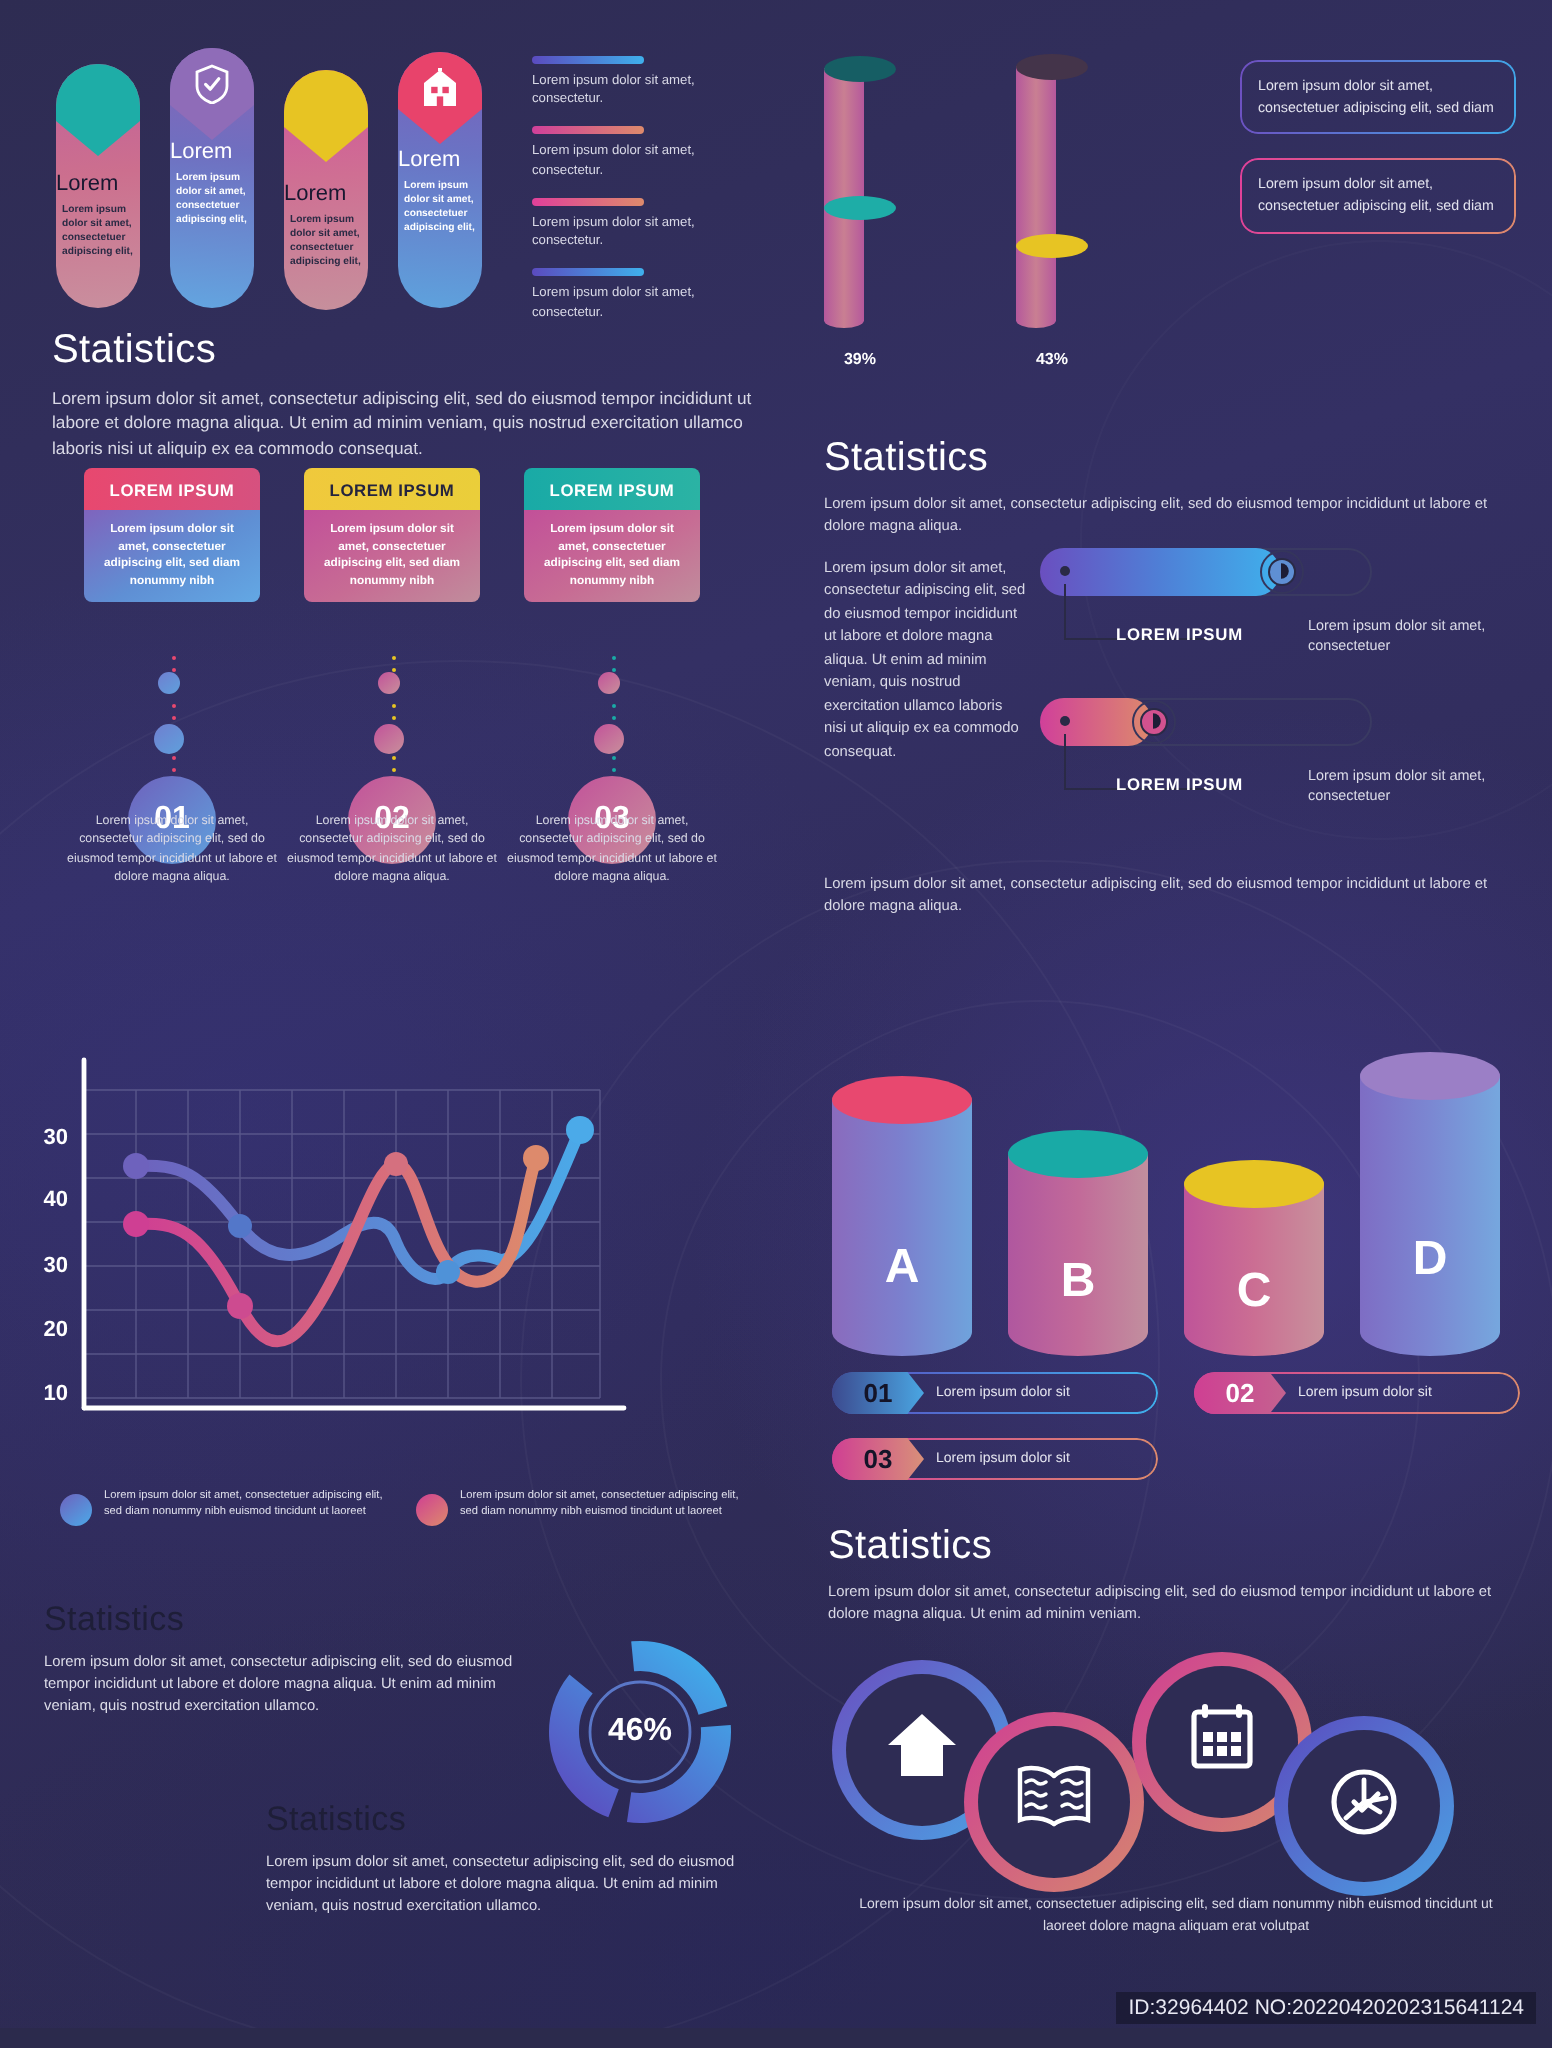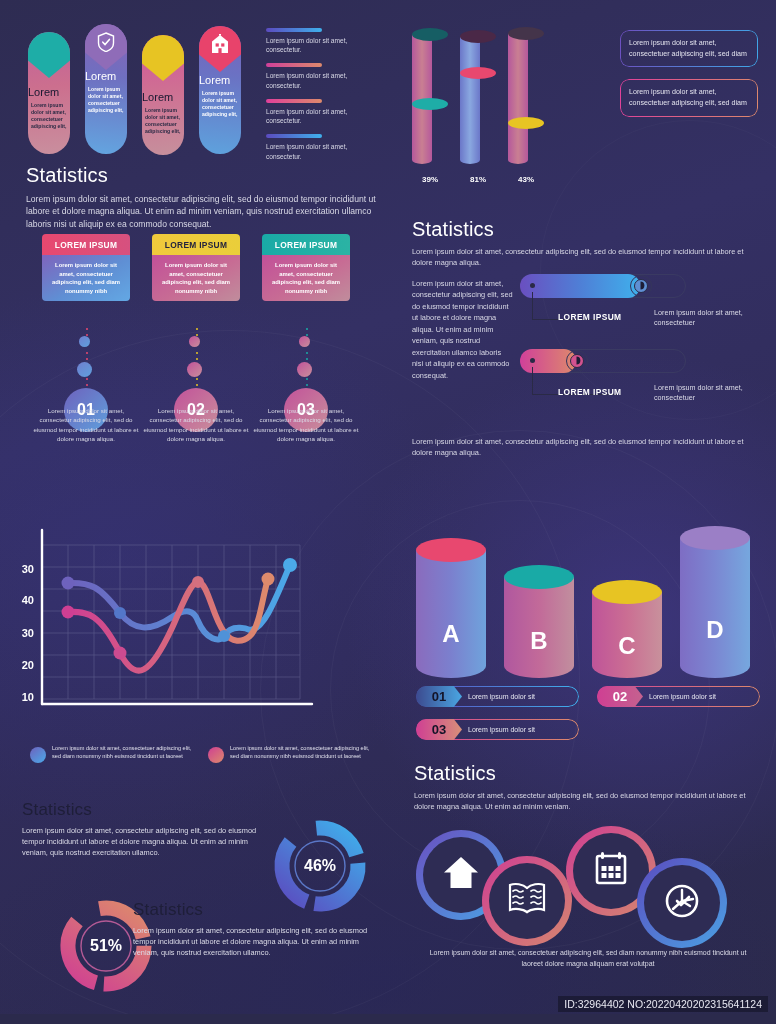--- a/index.html
+++ b/index.html
@@ -353,26 +353,20 @@
       <div class="desc">Lorem ipsum dolor sit amet, consectetur adipiscing elit, sed do eiusmod tempor incididunt ut labore et dolore magna aliqua.</div>
     </div>
   </div>
 
   <div id="cyl-top">
     <div class="cyl" style="left:0; height:130px;">
       <div class="body" style="height:130px;background:linear-gradient(90deg,#b5589c,#c97f92,#b5589c)"></div>
       <div class="top" style="top:-6px;background:#165e64"></div>
       <div class="seg" style="top:64px;background:#1eada7"></div>
       <div class="pc">39%</div>
-    </div>
-    <div class="cyl" style="left:48px; height:128px;">
-      <div class="body" style="height:128px;background:linear-gradient(90deg,#6b77c9,#8aa8e0,#6b77c9)"></div>
-      <div class="top" style="top:-6px;background:#4a2847"></div>
-      <div class="seg" style="top:31px;background:#e8486f"></div>
-      <div class="pc">81%</div>
     </div>
     <div class="cyl" style="left:96px; height:131px;">
       <div class="body" style="height:131px;background:linear-gradient(90deg,#b5589c,#c97f92,#b5589c)"></div>
       <div class="top" style="top:-6px;background:#44344a"></div>
       <div class="seg" style="top:84px;background:#e7c423"></div>
       <div class="pc">43%</div>
     </div>
   </div>
 
   <div id="callouts">
@@ -619,33 +613,20 @@
           <stop offset="0" stop-color="#5b4bbf"></stop>
             <stop offset="1" stop-color="#3fb0ec"></stop>
         </linearGradient>
       </defs>
       <circle cx="48" cy="48" r="38" fill="none" stroke="url(#d46)" stroke-width="15" stroke-dasharray="52 8 68 8 72 30" transform="rotate(-95 48 48)"></circle>
       <circle cx="48" cy="48" r="25" fill="none" stroke="#5f7fd4" stroke-width="1.4" opacity=".9"></circle>
     </svg>
     <div class="val">46%</div>
   </div>
 
-  <div id="donut51" class="donut">
-    <svg width="96" height="96" viewBox="0 0 96 96" style="display:block">
-      <defs>
-        <linearGradient id="d51" x1="0" y1="0" x2="1" y2="1">
-          <stop offset="0" stop-color="#cf3f93"></stop>
-            <stop offset="1" stop-color="#dd8a6c"></stop>
-        </linearGradient>
-      </defs>
-      <circle cx="48" cy="48" r="38" fill="none" stroke="url(#d51)" stroke-width="15" stroke-dasharray="58 8 62 8 76 27" transform="rotate(-100 48 48)"></circle>
-      <circle cx="48" cy="48" r="25" fill="none" stroke="#c35f9c" stroke-width="1.4" opacity=".9"></circle>
-    </svg>
-    <div class="val">51%</div>
-  </div>
 
   <div id="stats4">
     <div class="h-title">Statistics</div>
     <p>Lorem ipsum dolor sit amet, consectetur adipiscing elit, sed do eiusmod tempor incididunt ut labore et dolore magna aliqua. Ut enim ad minim veniam, quis nostrud exercitation ullamco.</p>
   </div>
   <div id="stats5">
     <div class="h-title">Statistics</div>
     <p>Lorem ipsum dolor sit amet, consectetur adipiscing elit, sed do eiusmod tempor incididunt ut labore et dolore magna aliqua. Ut enim ad minim veniam, quis nostrud exercitation ullamco.</p>
   </div>
 

